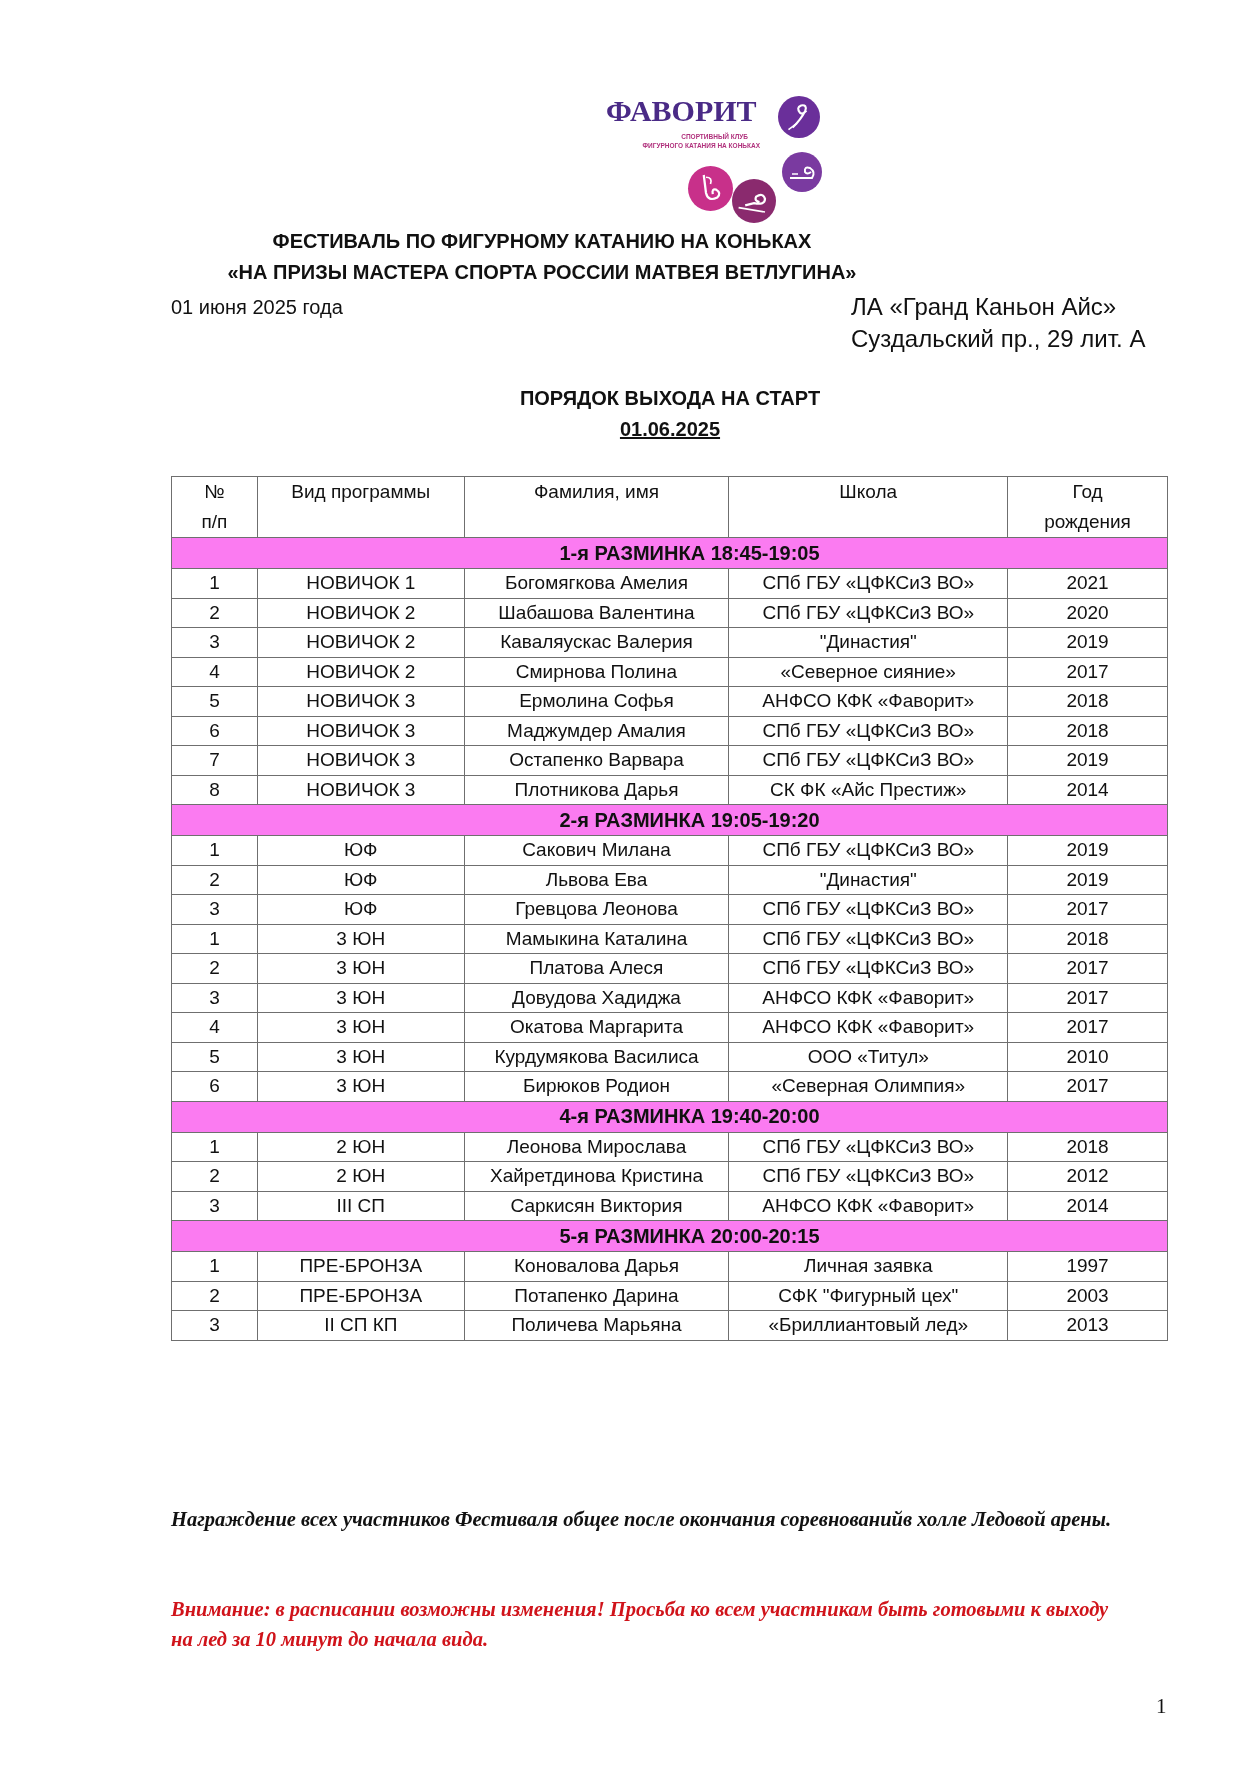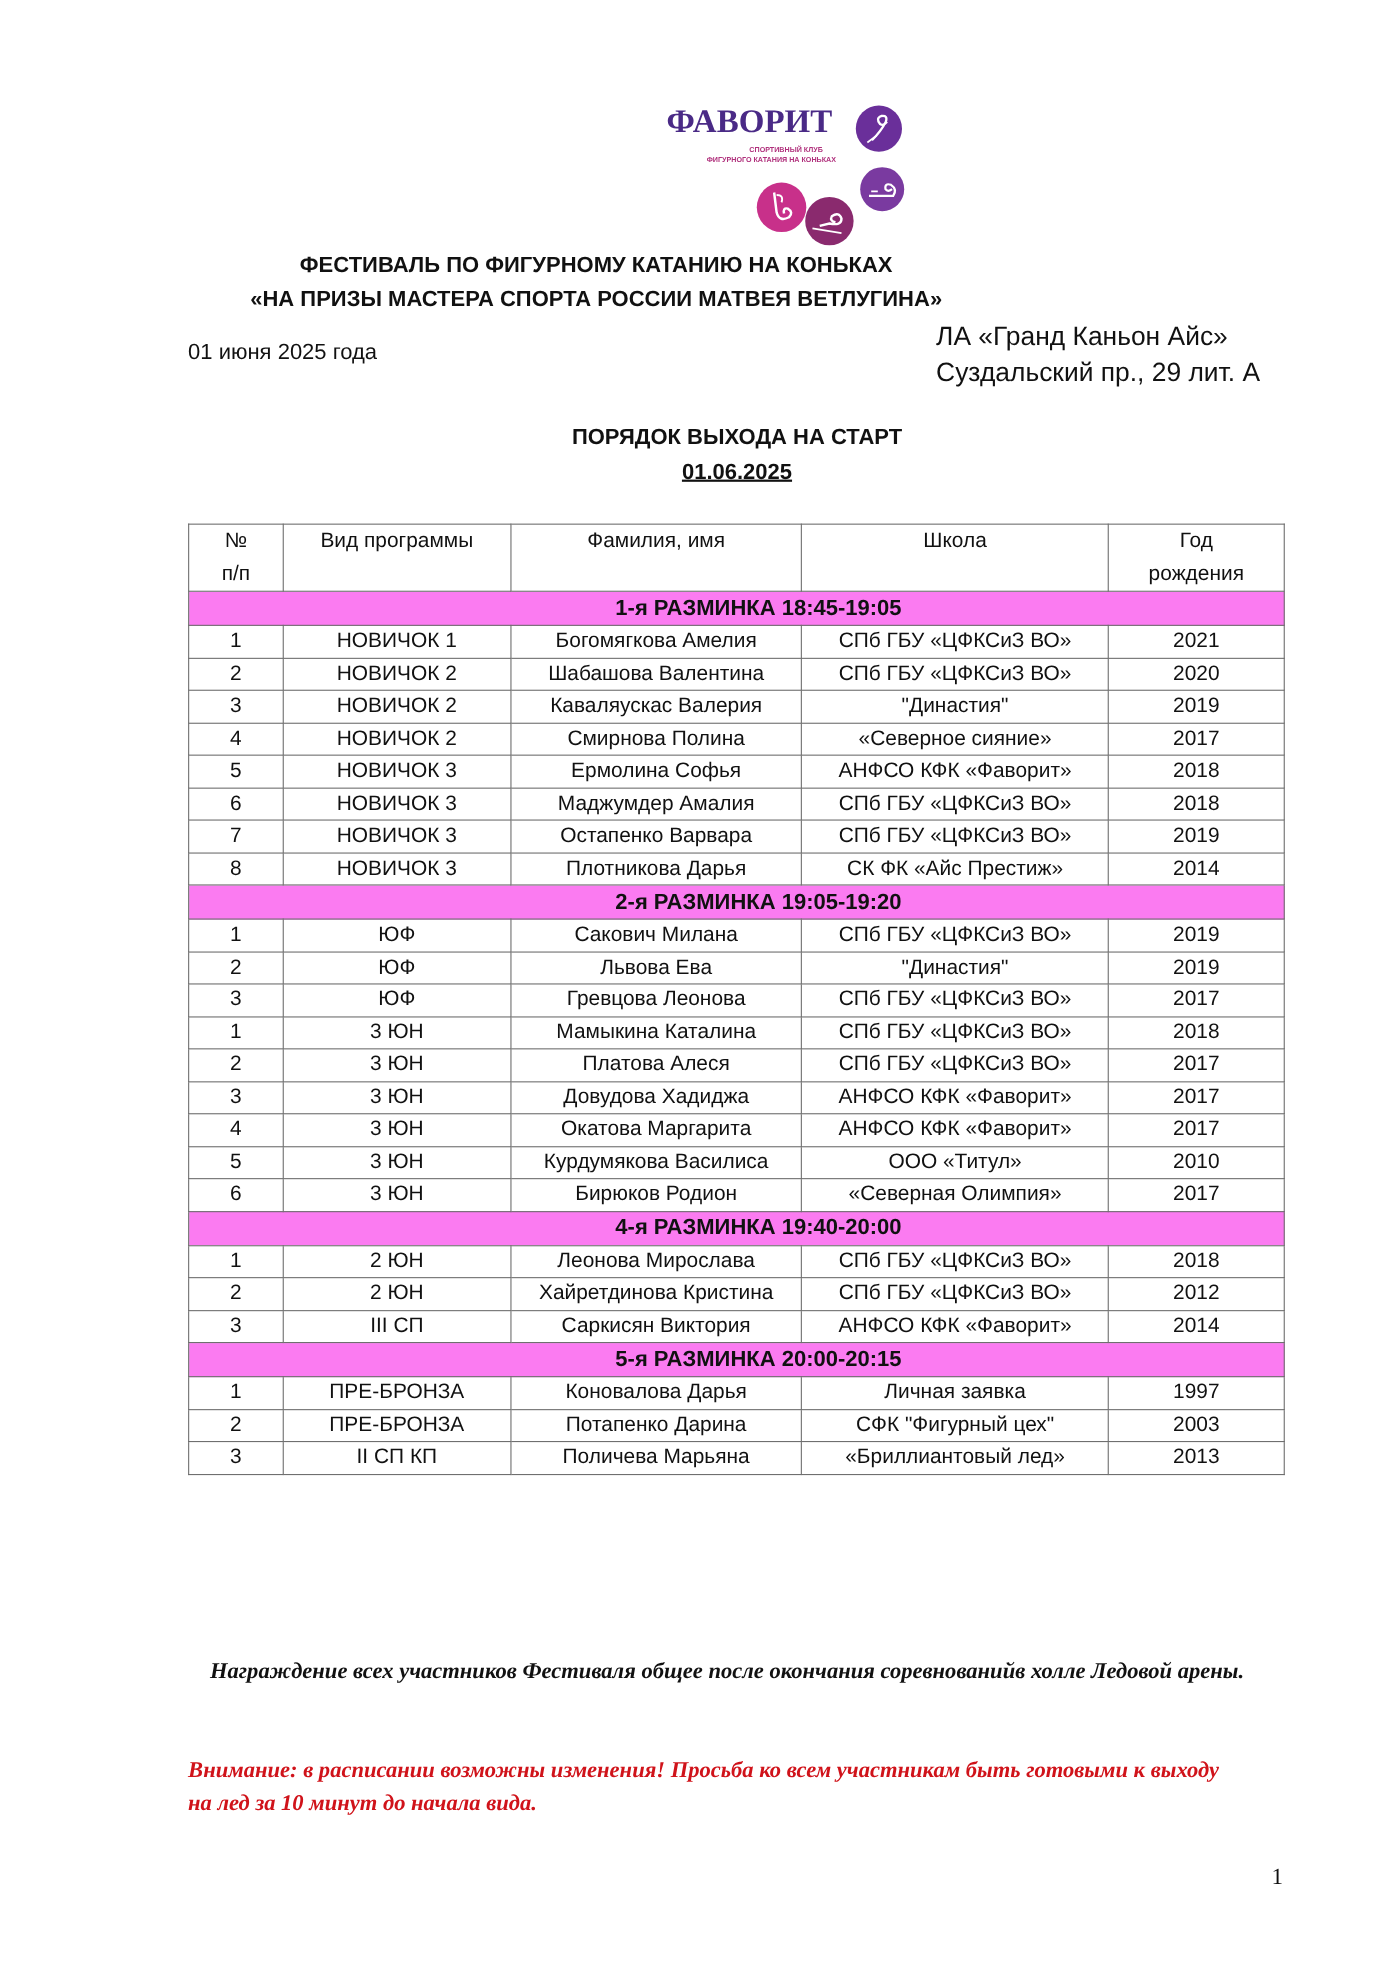--- a/index.html
+++ b/index.html
@@ -15,41 +15,41 @@
   .logo-sub.l1 { top: 51px; }
   .logo-sub.l2 { top: 60px; right: 80px; }
   .circle { position: absolute; border-radius: 50%; }
   .circle svg { width: 100%; height: 100%; }
 
   
   .title { position: absolute; left: 0; width: 1084px; text-align: center; font-weight: bold;
            font-size: 20px; color: #111; }
   .t1 { top: 230px; }
   .t2 { top: 261px; }
-  .meta-left { position: absolute; left: 171px; top: 309px; font-size: 20px; }
+  .meta-left { position: absolute; left: 171px; top: 296px; font-size: 20px; }
   .meta-right { position: absolute; left: 851px; font-size: 24px; }
   .meta-right.r1 { top: 293px; }
   .meta-right.r2 { top: 325px; }
   .order-title { position: absolute; left: 0; width: 1340px; text-align: center; font-weight: bold; font-size: 20px; top: 387px; }
   .order-date { position: absolute; left: 0; width: 1340px; text-align: center; font-weight: bold; font-size: 20px; top: 418px; text-decoration: underline; }
 
   
   table.schedule { position: absolute; left: 171px; top: 476px; width: 997px;
                    border-collapse: collapse; font-size: 19px; }
   table.schedule td, table.schedule th { border: 1.5px solid #6f6f6f; text-align: center;
                    padding: 0; height: 28.5px; font-weight: normal; }
   table.schedule th { vertical-align: top; height: 60px; line-height: 30px; padding-top: 0px; }
   col.c1 { width: 86px; } col.c2 { width: 207px; } col.c3 { width: 265px; }
   col.c4 { width: 279px; } col.c5 { width: 160px; }
   tr.warmup td { background: #fb7bf1; font-weight: bold; height: 30px; font-size: 20px; padding-left: 40px; }
 
   
   .note { position: absolute; left: 171px; width: 960px; font-family: "Liberation Serif", serif;
           font-style: italic; font-weight: bold; font-size: 20.5px; line-height: 30px; }
-  .note.award { top: 1504px; color: #111; text-align: right; }
+  .note.award { top: 1504px; color: #111; }
   .note.warning { top: 1594px; color: #d0131a; }
   .page-num { position: absolute; left: 1156px; top: 1694px; font-family: "Liberation Serif", serif; font-size: 21px; }
 </style>
 </head>
 <body>
 
 <div class="logo">
   <div class="logo-word">ФАВОРИТ</div>
   <div class="logo-sub l1">СПОРТИВНЫЙ КЛУБ</div>
   <div class="logo-sub l2">ФИГУРНОГО КАТАНИЯ НА КОНЬКАХ</div>

